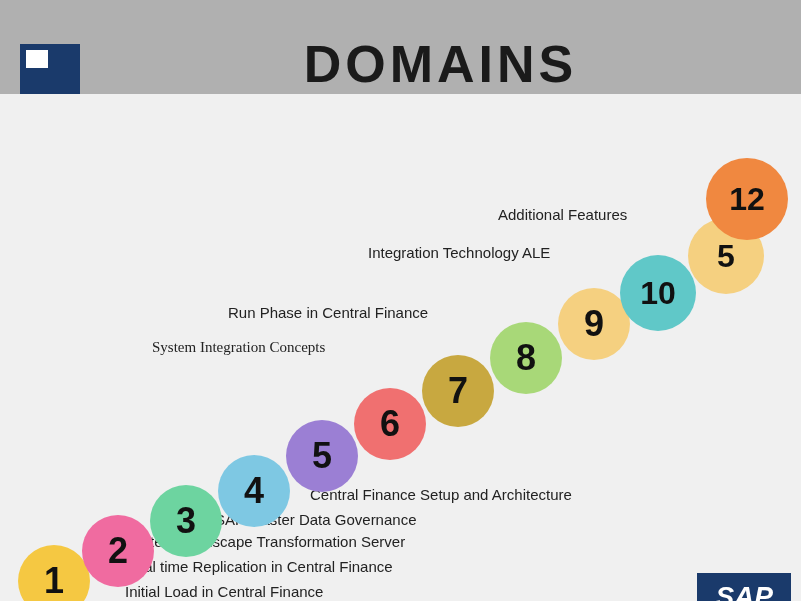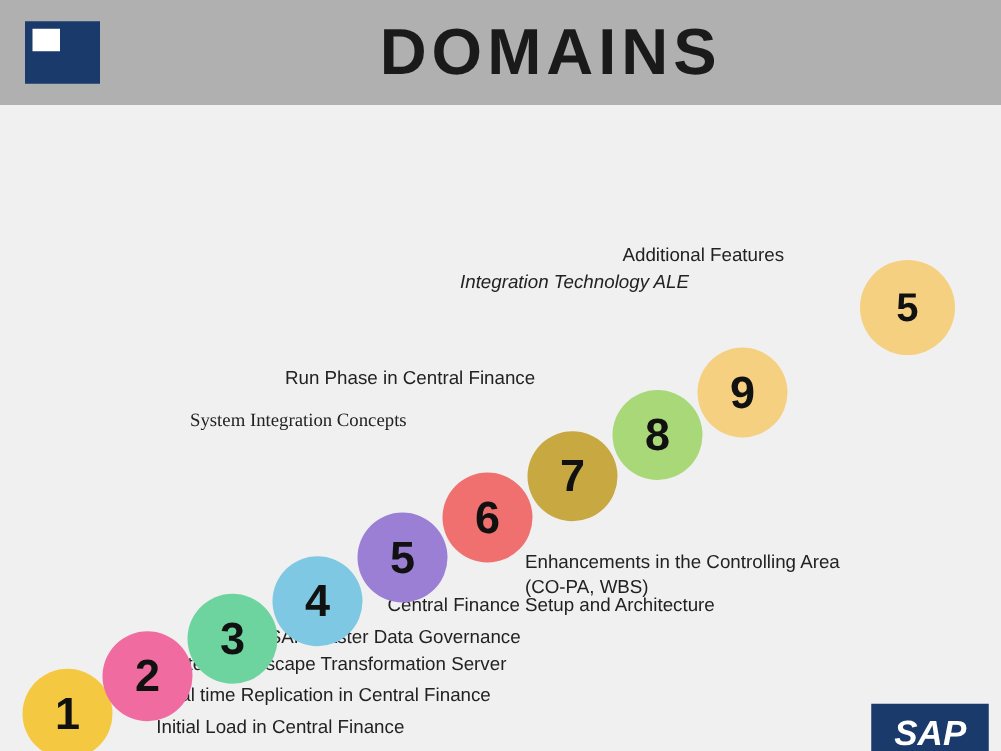--- a/index.html
+++ b/index.html
@@ -8,23 +8,23 @@
       height: 601px;
       background: #f0f0f0;
       font-family: Arial, sans-serif;
       overflow: hidden;
       position: relative;
     }
 
     
     .header {
       background: #b0b0b0;
-      height: 84px;
+      height: 94px;
       display: flex;
-      align-items: center;
+      align-items: flex-end;
       position: relative;
     }
     .header-logo {
       width: 60px;
       height: 50px;
       background: #1a3a6b;
       margin-left: 20px;
       position: relative;
     }
     .header-logo::before {
@@ -94,30 +94,29 @@
 <div class="header">
   <div class="header-logo"></div>
   <div class="header-title">DOMAINS</div>
 </div>
 
 <div class="main">
 
   <div class="label" style="left:498px; top:95px; text-align:left;">
     <span>Additional Features</span>
   </div>
-  <div class="label" style="left:368px; top:116px; text-align:left;font-style:italic;">
+  <div class="label" style="left:368px; top:133px; text-align:left;">
     <span>Integration Technology ALE</span>
   </div>
   <div class="label" style="left:228px; top:193px; text-align:left;">
     <span>Run Phase in Central Finance</span>
   </div>
   <div class="label" style="left:152px; top:228px; text-align:right;font-family:Liberation Serif, serif;">
     <span>System Integration Concepts</span>
   </div>
-  <div class="label" style="left:420px; top:340px; text-align:left;">Enhancements in the Controlling Area<br>(CO-PA, WBS)</div>
   <div class="label" style="left:310px; top:375px; text-align:left;">
     <span>Central Finance Setup and Architecture</span>
   </div>
   <div class="label" style="left:215px; top:400px; text-align:left;">
     <span>SAP Master Data Governance</span>
   </div>
   <div class="label" style="left:125px; top:422px; text-align:left;">
     <span>System Landscape Transformation Server</span>
   </div>
   <div class="label" style="left:125px; top:447px; text-align:left;">
@@ -138,21 +137,23 @@
   <div class="circle" style="left:286px; top:310px; width:72px; height:72px; background:#9b7fd4; font-size:36px;">5</div>
 
   <div class="circle" style="left:354px; top:278px; width:72px; height:72px; background:#f07070; font-size:36px;">6</div>
 
   <div class="circle" style="left:422px; top:245px; width:72px; height:72px; background:#c8a840; font-size:36px;">7</div>
 
   <div class="circle" style="left:490px; top:212px; width:72px; height:72px; background:#a8d878; font-size:36px;">8</div>
 
   <div class="circle" style="left:558px; top:178px; width:72px; height:72px; background:#f5d080; font-size:36px;">9</div>
 
+  <div class="circle" style="left:620px; top:145px; width:76px; height:76px; background:#60c8c8; font-size:32px;">10</div>
 
   <div class="circle" style="left:688px; top:108px; width:76px; height:76px; background:#f5d080; font-size:32px;">5</div>
 
+  <div class="circle" style="left:706px; top:48px; width:82px; height:82px; background:#f08840; font-size:32px;">12</div>
 
   <div class="sap-logo">
     <span>SAP</span>
   </div>
 
 </div>
 
 </body></html>

